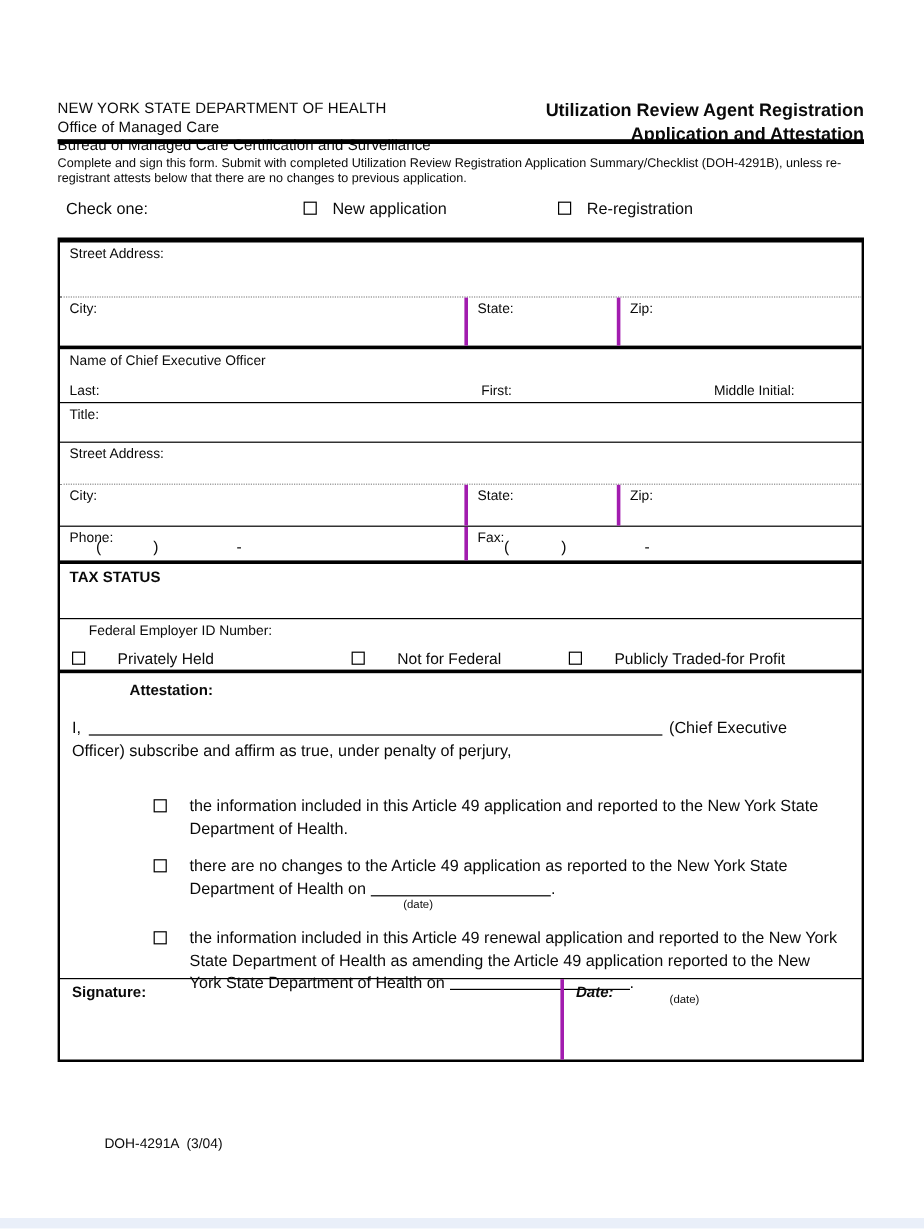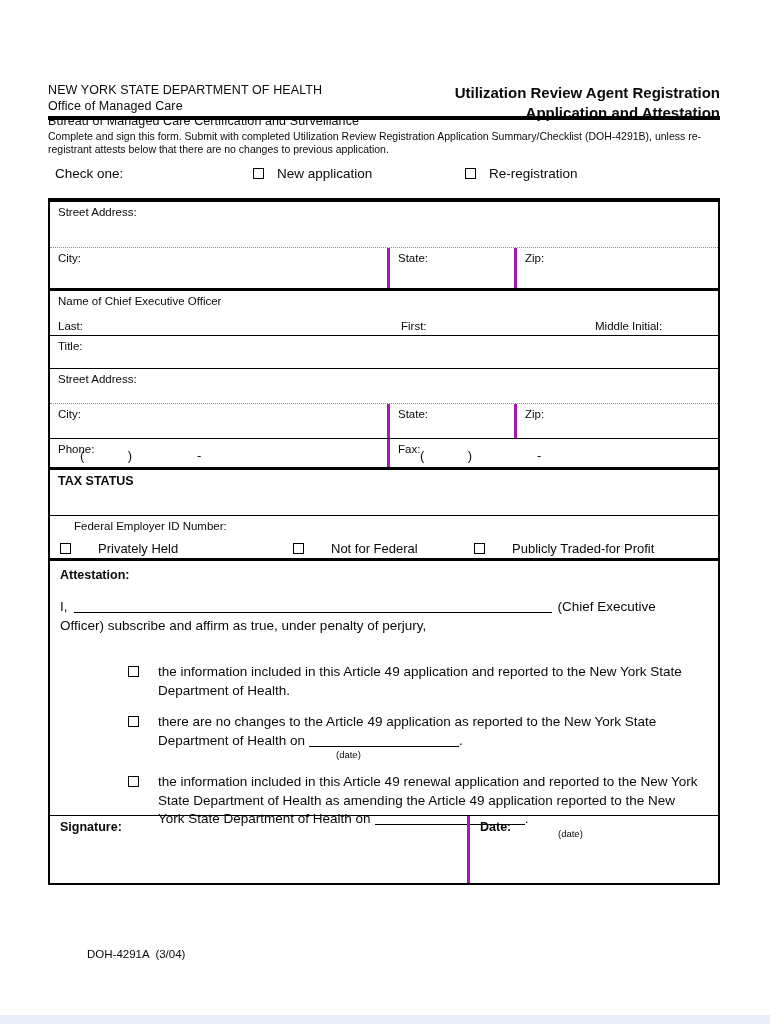--- a/index.html
+++ b/index.html
@@ -55,21 +55,21 @@
 
   .phone-line { position:absolute; left:30px; bottom:4px; font-size:13px; white-space:pre; }
 
   .bold-label { font-weight:bold; font-size:12.5px; }
   .tax-opts { position:absolute; top:23px; left:0; width:100%; height:18px; font-size:13px; }
   .tax-opt { position:absolute; top:0; display:flex; align-items:center; gap:27px;margin-top:48px; }
   .tax-o1 { left:10px; } .tax-o2 { left:243px; } .tax-o3 { left:424px; }
 
   
   .att-row { height:255px; }
-  .att-head { padding:7px 0 0 10px; }
+  .att-head { padding:7px 0 0 10px;margin-left:48px; }
   .att-body { padding:16px 22px 0 10px; font-size:13.5px; line-height:18.5px; }
   .blank { display:inline-block; border-bottom:1.3px solid #000; height:14px; vertical-align:-2px; }
   .blank-intro { width:478px; margin:0 6px 0 6px; }
   .att-list { margin-top:28px; padding-left:68px; }
   .att-item { position:relative; padding-left:30px; width:575px; margin-bottom:13px; }
   .att-item .cbx { position:absolute; left:0; top:3px; }
   .blank-date { width:150px; margin-left:4px; }
   .date-cap { font-size:9.5px; line-height:10px; margin-top:0px; }
   .cap-2 { margin-left:178px; } .cap-3 { margin-left:400px; }
 
@@ -222,21 +222,21 @@
         </div>
       </div>
     </div>
 
     <div class="row h-r12">
       <div class="split">
         <div class="w-sig">
           <span class="cell-label bold-label" style="padding-left:10px;">Signature:</span>
         </div>
         <div class="w-date v-thin">
-          <span class="cell-label bold-label" style="padding-left:10px;">Date:</span>
+          <span class="cell-label bold-label" style="padding-left:10px;font-style:italic;">Date:</span>
         </div>
       </div>
     </div>
 
   </div>
 
   <div class="abs footer">DOH-4291A  (3/04)</div>
   <div class="abs bottom-strip"></div>
 
 </div>

